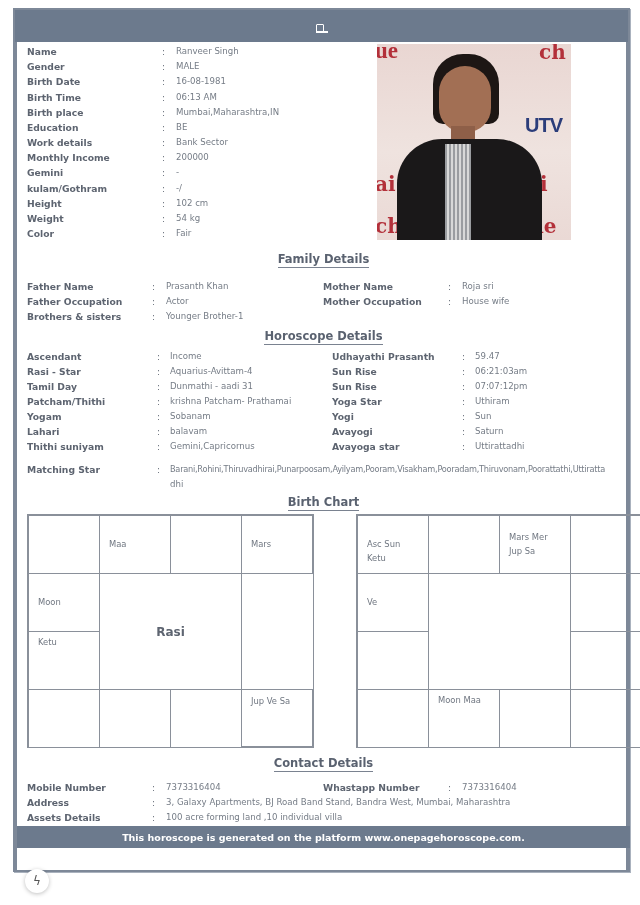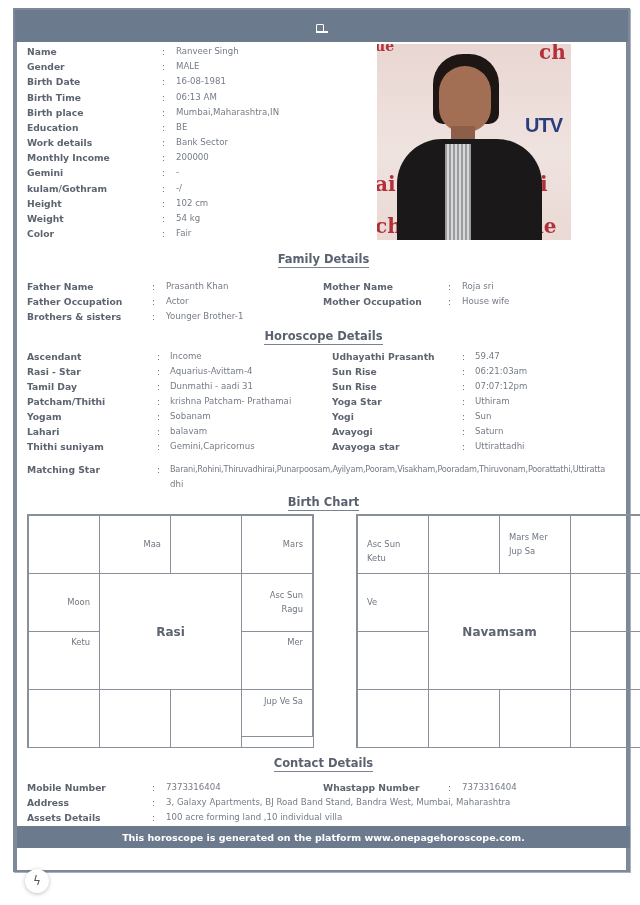--- a/index.html
+++ b/index.html
@@ -140,21 +140,21 @@
           <span class="val" style="left:149px">54 kg</span>
         </div>
       <div class="kv" style="left:10px;top:184px;">
           <span class="lbl">Color</span>
           <span class="col" style="left:135px">:</span>
           <span class="val" style="left:149px">Fair</span>
         </div>
     </div>
 
     <div class="photo">
-      <span class="brand" style="left:-2px;top:-6px;font-size:14px;">ue</span>
+      <span class="brand" style="left:-2px;top:-6px;font-size:23px;font-family:Liberation Serif, serif;">ue</span>
       <span class="brand" style="left:162px;top:-4px;font-size:20px;">ch</span>
       <span class="utv" style="left:148px;top:70px;">UTV</span>
       <span class="brand" style="left:-2px;top:128px;font-size:20px;">ai</span>
       <span class="brand" style="left:150px;top:128px;font-size:20px;">ai</span>
       <span class="brand" style="left:150px;top:150px;font-size:20px;">o</span>
       <span class="brand" style="left:-2px;top:170px;font-size:20px;">che</span>
       <span class="brand" style="left:140px;top:170px;font-size:20px;">che</span>
       <div class="person-hair"></div>
       <div class="person-head"></div>
       <div class="person-neck"></div>
@@ -264,48 +264,46 @@
 
     <div class="kv" style="left:10px;top:420px;">
         <span class="lbl">Matching Star</span>
         <span class="col" style="left:130px">:</span>
         <span class="val" style="left:143px;font-size:8.2px;letter-spacing:-0.25px;">Barani,Rohini,Thiruvadhirai,Punarpoosam,Ayilyam,Pooram,Visakham,Pooradam,Thiruvonam,Poorattathi,Uttiratta</span>
         <span class="val" style="left:143px;top:15px;">dhi</span>
       </div>
 
     <div class="section-title" style="top:453px;"><span>Birth Chart</span></div>
 
-    <div class="chart" style="left:10px;top:472px;text-align:right;">
+    <div class="chart" style="left:10px;top:472px;">
       <div class="cell" style="left:0;top:0;width:72px;height:59px;"></div>
       <div class="cell" style="left:71px;top:0;width:72px;height:59px;">Maa</div>
       <div class="cell" style="left:142px;top:0;width:72px;height:59px;"></div>
       <div class="cell" style="left:213px;top:0;width:72px;height:59px;">Mars</div>
       <div class="cell" style="left:0;top:58px;width:72px;height:59px;">Moon</div>
-      <div class="cell" style="left:213px;top:58px;width:72px;height:59px;padding-top:14px;">Asc Sun Ragu</div>
       <div class="cell" style="left:0;top:116px;width:72px;height:59px;padding-top:3px;">Ketu</div>
-      <div class="cell" style="left:213px;top:116px;width:72px;height:59px;padding-top:3px;">Mer</div>
       <div class="cell" style="left:0;top:174px;width:72px;height:59px;"></div>
       <div class="cell" style="left:71px;top:174px;width:72px;height:59px;"></div>
       <div class="cell" style="left:142px;top:174px;width:72px;height:59px;"></div>
-      <div class="cell" style="left:213px;top:174px;width:72px;height:48px;padding-top:4px;">Jup Ve Sa</div>
+      <div class="cell" style="left:213px;top:174px;width:72px;height:58px;padding-top:4px;">Jup Ve Sa</div>
       <div class="center-cell" style="left:71px;top:58px;width:143px;height:117px;">Rasi</div>
     </div>
 
     <div class="chart" style="left:315px;top:472px;margin-left:24px;">
       <div class="cell" style="left:0;top:0;width:72px;height:59px;">Asc Sun Ketu</div>
       <div class="cell" style="left:71px;top:0;width:72px;height:59px;"></div>
       <div class="cell" style="left:142px;top:0;width:72px;height:59px;padding-top:14px;">Mars Mer Jup Sa</div>
       <div class="cell" style="left:213px;top:0;width:72px;height:59px;"></div>
       <div class="cell" style="left:0;top:58px;width:72px;height:59px;">Ve</div>
       <div class="cell" style="left:213px;top:58px;width:72px;height:59px;"></div>
       <div class="cell" style="left:0;top:116px;width:72px;height:59px;"></div>
       <div class="cell" style="left:213px;top:116px;width:72px;height:59px;"></div>
       <div class="cell" style="left:0;top:174px;width:72px;height:59px;"></div>
+      <div class="cell" style="left:71px;top:174px;width:72px;height:59px;padding-top:3px;">Moon Maa</div>
       <div class="cell" style="left:142px;top:174px;width:72px;height:59px;"></div>
-      <div class="center-cell" style="left:71px;top:58px;width:143px;height:117px;">Navamsam</div>
     </div>
 
     <div class="section-title" style="top:714px;"><span>Contact Details</span></div>
     <div class="kv" style="left:10px;top:738px;">
         <span class="lbl">Mobile Number</span>
         <span class="col" style="left:125px">:</span>
         <span class="val" style="left:139px">7373316404</span>
       </div>
     <div class="kv" style="left:306px;top:738px;">
         <span class="lbl">Whastapp Number</span>

